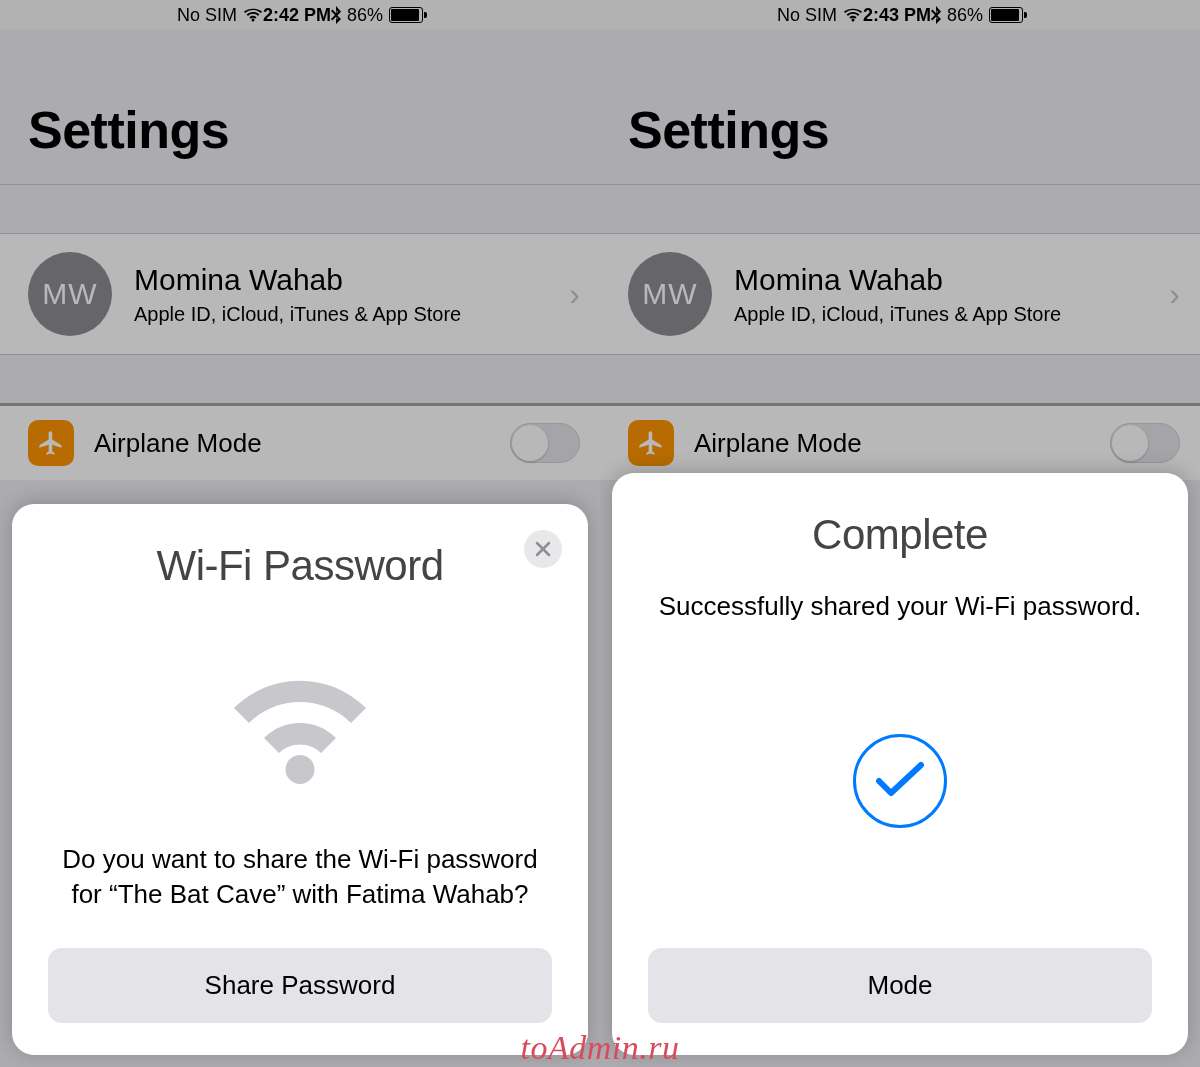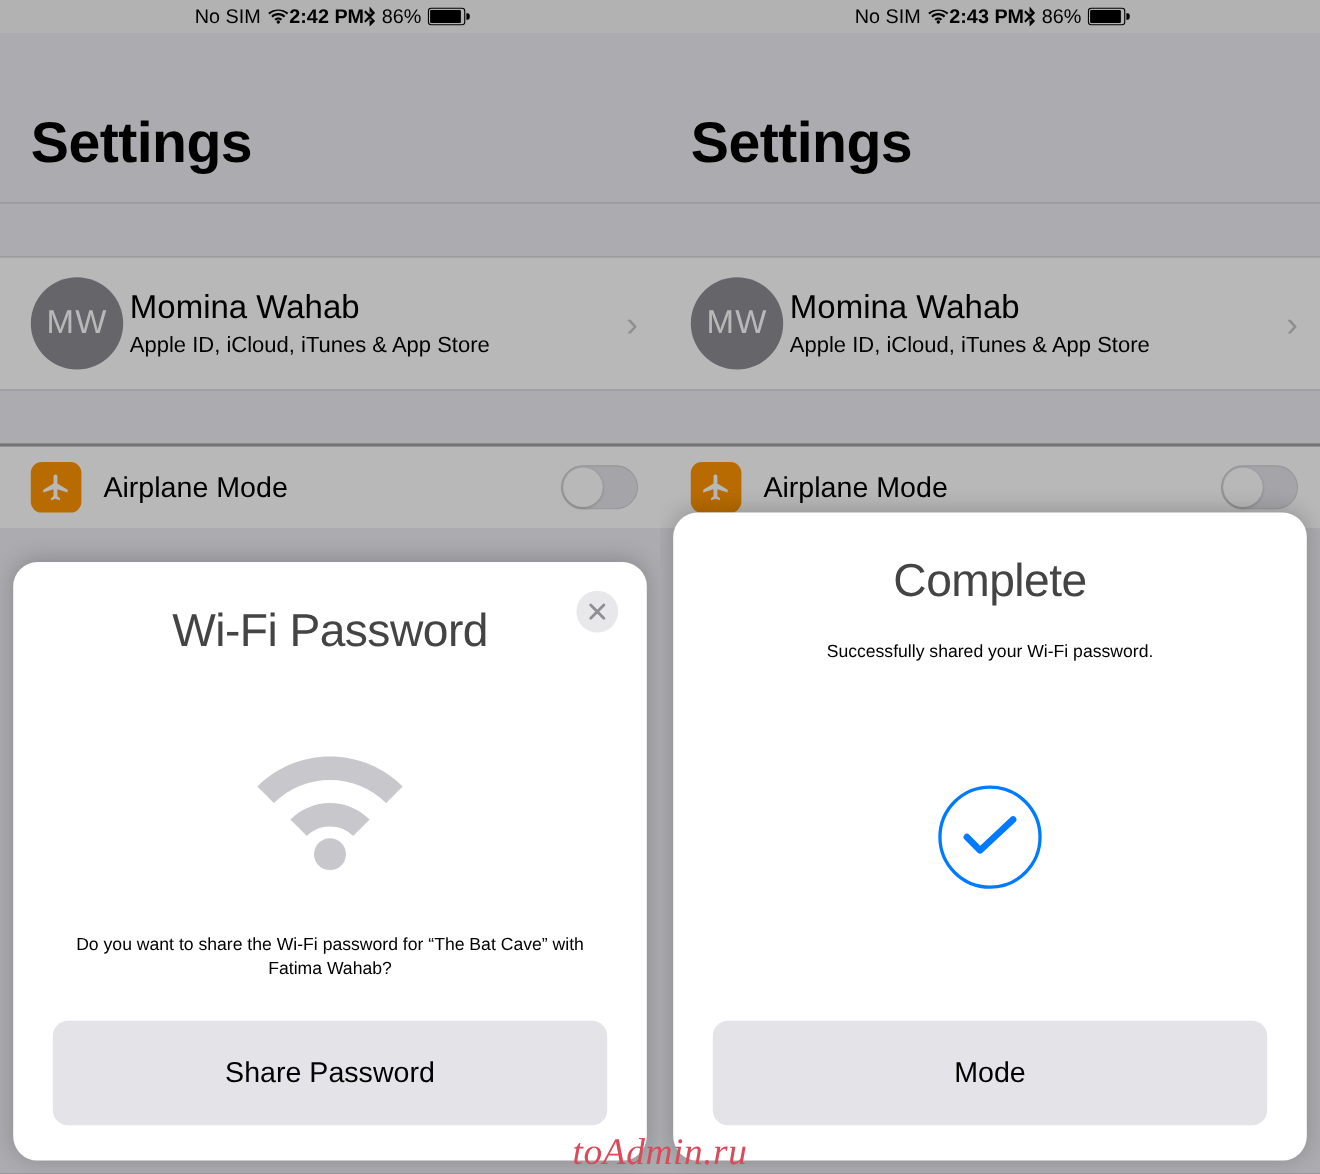--- a/index.html
+++ b/index.html
@@ -61,21 +61,21 @@
   align-items: center;
   background: #fff;
   padding: 18px 20px 18px 28px;
   border-top: 1px solid #c8c7cc;
   border-bottom: 1px solid #c8c7cc;
 }
 .avatar {
   width: 84px; height: 84px; border-radius: 50%; background: #8e8e93; color: #fff;
   display: flex; align-items: center; justify-content: center; font-size: 30px; font-weight: 400; letter-spacing: 1px;
 }
-.profile-text { flex: 1; margin-left: 6px; }
+.profile-text { flex: 1; margin-left: 22px; }
 .profile-name { font-size: 30px; font-weight: 400; margin-bottom: 6px; }
 .profile-sub { font-size: 20px; color: #000; }
 .chevron { color: #c7c7cc; font-size: 32px; }
 .list-row {
   display: flex; align-items: center; background: #fff; padding: 14px 20px 14px 28px;
   border-top: 3px solid #a3a3a3;
 }
 .app-icon {
   width: 46px; height: 46px; border-radius: 10px; background: #ff9500; display: flex; align-items: center; justify-content: center;
 }
@@ -109,31 +109,31 @@
   width: 38px; height: 38px;
   border-radius: 50%;
   background: #e8e8ea;
   display: flex; align-items: center; justify-content: center;
   color: #8e8e93;
 }
 .close-btn svg { display: block; }
 .wifi-large { display: flex; justify-content: center; margin: 56px 0 56px 0; }
 .sheet-body {
   text-align: center;
-  font-size: 16px;
+  font-size: 26px;
   line-height: 1.35;
   color: #000;
   padding: 0 10px;
   margin-bottom: 36px;
 }
 .sheet-button {
   background: #e3e3e8;
   border-radius: 14px;
   text-align: center;
-  padding: 32px 0;
+  padding: 22px 0;
   font-size: 26px;
   font-weight: 500;
   color: #000;
 }
 .check-wrap { display: flex; justify-content: center; margin: 110px 0 120px 0; }
 .check-circle {
   width: 94px; height: 94px; border: 3px solid #007aff; border-radius: 50%;
   display: flex; align-items: center; justify-content: center;
 }
 .watermark {

